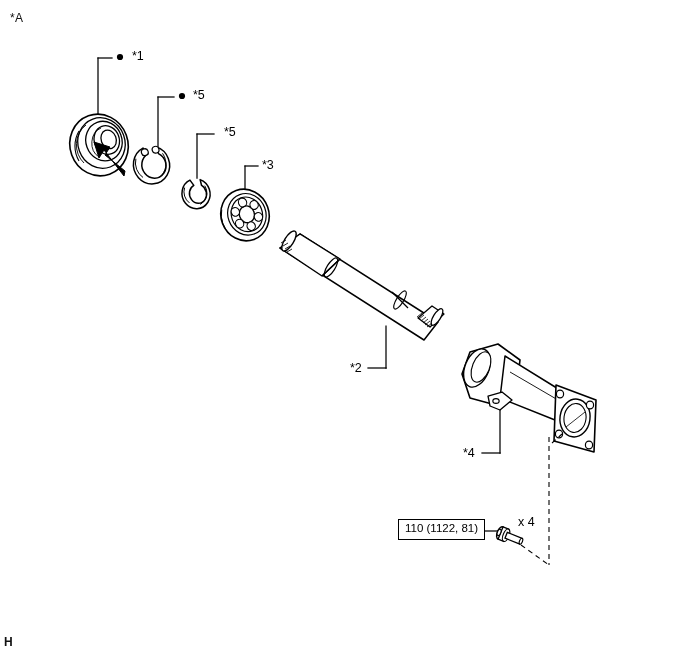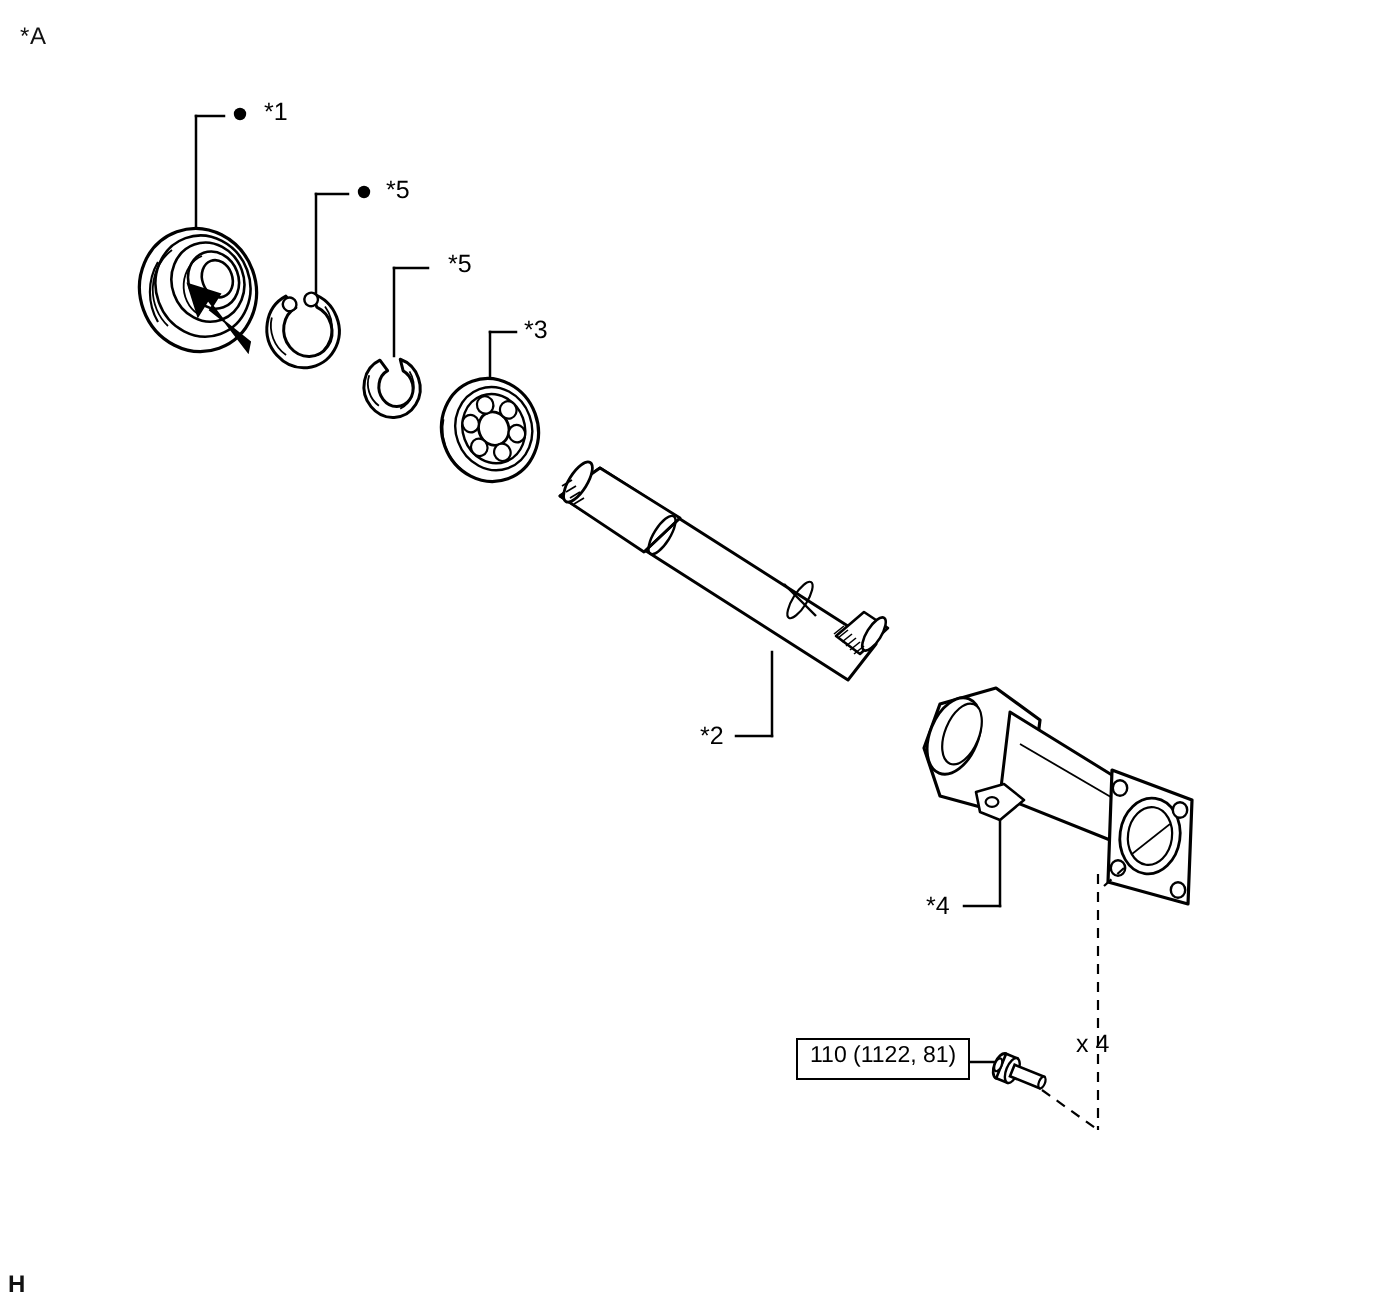--- a/index.html
+++ b/index.html
@@ -48,21 +48,20 @@
     font-size: 11.5px;
     line-height: 1;
     white-space: nowrap;
   }
   .qty-label {
     position: absolute;
     left: 518px;
     top: 516px;
     font-size: 12.5px;
     line-height: 1;
-    margin-left: 20px;
   }
   svg { display: block; }
 </style>
 </head>
 <body>
 
 <div id="figure-root">
 
   <span class="corner-mark" id="corner-mark-top">*A</span>
 

